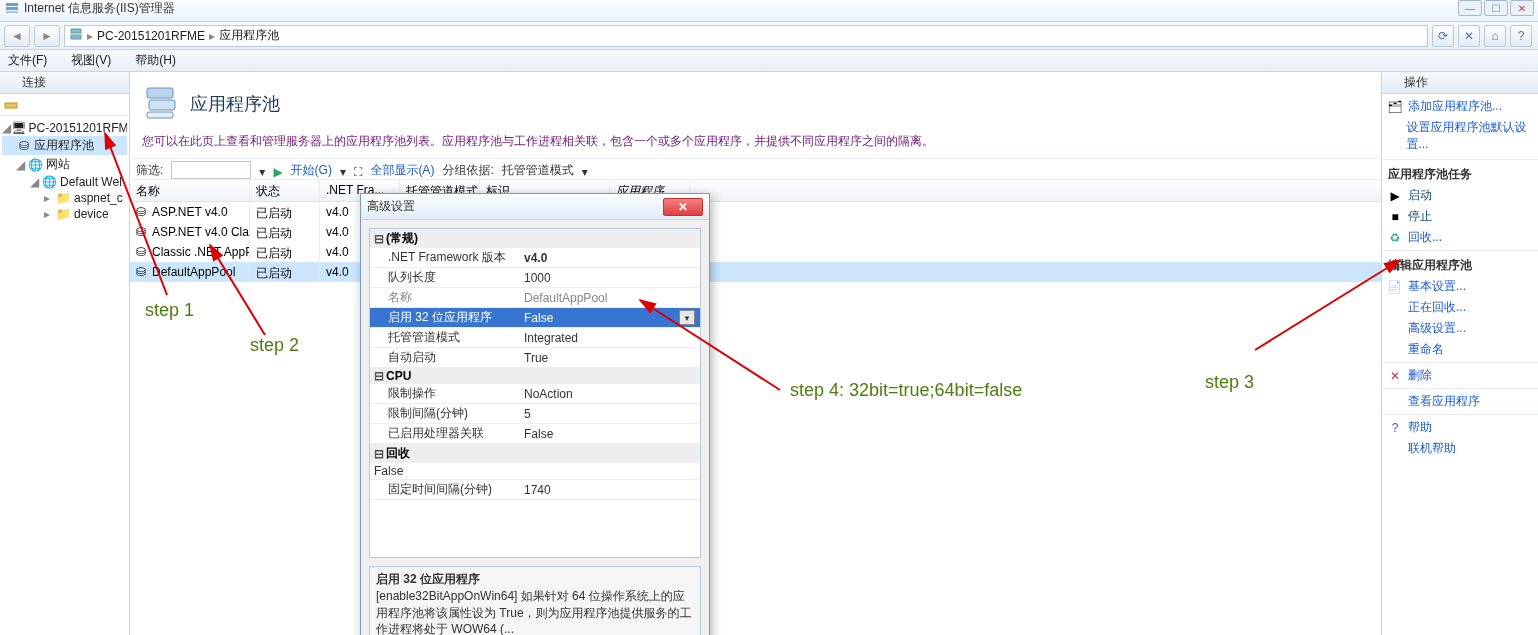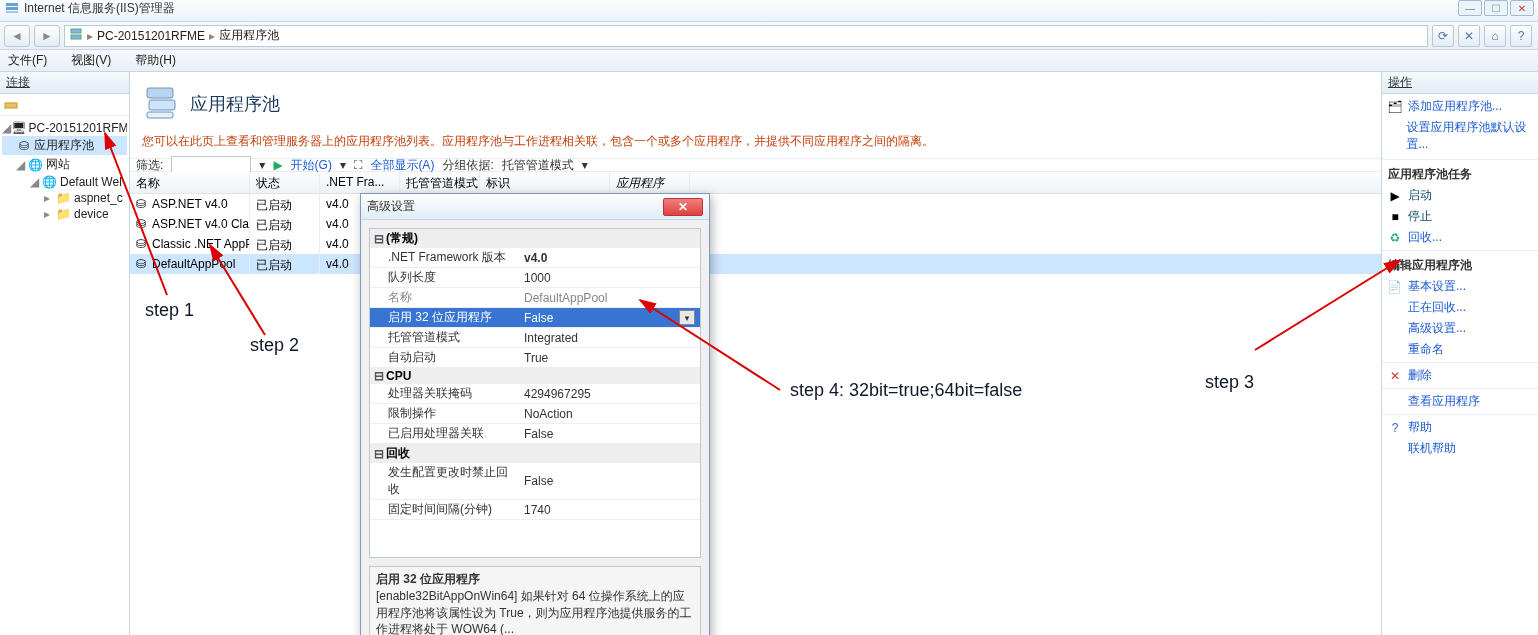--- a/index.html
+++ b/index.html
@@ -21,40 +21,40 @@
 .addrbox .sep { color: #888; }
 .addrright { display:flex; gap:4px; margin-right:2px; }
 .addrright .sb { width:22px; height:22px; border:1px solid #b9c9da; background:linear-gradient(#fefefe,#e4ecf4); border-radius:2px; display:flex;align-items:center;justify-content:center; color:#5577aa;}
 
 
 .menubar { height: 22px; background: linear-gradient(#f6f9fc,#e8eff6); display: flex; align-items: center; padding: 0 4px; border-bottom: 1px solid #c5d6e8; gap:16px; }
 .menubar .m { color:#222; padding:2px 4px; }
 
 
 .main { display:flex; height: calc(635px - 22px - 28px - 22px); }
-.panel-hdr { height:22px; background: linear-gradient(#f6f9fc,#e3ecf4); border-bottom:1px solid #c5d6e8; display:flex; align-items:center; padding:0 6px; color:#333;text-decoration:underline; }
+.panel-hdr { height:22px; background: linear-gradient(#f6f9fc,#e3ecf4); border-bottom:1px solid #c5d6e8; display:flex; align-items:center; padding:0 22px; color:#333; }
 
 
 .left { width: 130px; border-right:1px solid #c5d6e8; background:#fff; display:flex; flex-direction:column; }
 .left .toolbar { height:22px; border-bottom:1px solid #e6edf4; display:flex; align-items:center; padding:0 4px; gap:4px; }
 .tree { padding:4px 2px; }
 .tree .node { display:flex; align-items:center; padding:1px 0; color:#222; white-space:nowrap; overflow:hidden; }
 .tree .twisty { width:12px; color:#888; }
 .tree .ic { width:16px; height:14px; display:inline-flex;align-items:center;justify-content:center; margin-right:2px; }
 .tree .d1 { padding-left:14px; }
 .tree .d2 { padding-left:28px; }
 .tree .d3 { padding-left:42px; }
 .tree .sel { background:#cde6ff; }
 
 
 .center { flex:1; display:flex; flex-direction:column; background:#fff; position:relative; }
 .center .heading { display:flex; align-items:center; gap:8px; padding:10px 8px 8px 12px; }
 .center .heading .big { font-size:18px; color:#1f3a5f; }
-.center .desc { padding:0 12px 8px; color:#c2410c; }
-.filterrow { height:14px; border-top:1px solid #e6edf4; border-bottom:1px solid #e6edf4; display:flex; align-items:center; padding:0 6px; gap:8px; color:#333; }
+.center .desc { padding:0 12px 8px; color:#701a75; }
+.filterrow { height:22px; border-top:1px solid #e6edf4; border-bottom:1px solid #e6edf4; display:flex; align-items:flex-end; padding:0 6px; gap:8px; color:#333; }
 .filterrow .fbox { width:80px; height:18px; border:1px solid #b9c9da; background:#fff; }
 .filterrow .go { color:#2a6; }
 .filterrow .link { color:#1a5bd0; }
 .gridhdr { display:flex; height:22px; border-bottom:1px solid #dbe4ec; background:linear-gradient(#fdfdfd,#eef3f8); }
 .gridhdr .c, .gridrow .c { padding:3px 6px; border-right:1px solid #e6edf4; overflow:hidden; white-space:nowrap; }
 .c0{width:120px;} .c1{width:70px;} .c2{width:80px;} .c3{width:80px;} .c4{width:130px;} .c5{width:80px;font-style:italic;}
 .gridrow { display:flex; height:20px; }
 .gridrow.sel { background:#cde6ff; }
 .gridrow .ic { width:14px; height:14px; display:inline-block; margin-right:2px; }
 
@@ -80,21 +80,21 @@
 .dialog .pgrp { background:#eee; font-weight:bold; padding:1px 4px; display:flex; align-items:center; }
 .dialog .pgrp .tw { width:12px; color:#555; }
 .dialog .prow.sel { background:#3874d1; color:#fff; }
 .dialog .prow.sel .pk, .dialog .prow.sel .pv { color:#fff; }
 .dialog .prow.sel .dd { width:16px; height:15px; border:1px solid #888; background:#e8e8e8; margin-right:1px; display:flex;align-items:center;justify-content:center;font-size:9px;color:#333; }
 .dialog .pk.gray { color:#888; }
 .dialog .helpbox { margin:0 8px 8px; border:1px solid #b9c9da; background:#f5f5f5; padding:4px 6px; color:#333; line-height:1.4; }
 .dialog .helpbox .hb { font-weight:bold; }
 
 
-.anno { position:absolute; color:#0f172a; font-size:18px; font-family:"Segoe UI",sans-serif; pointer-events:none; }
+.anno { position:absolute; color:#4d7c0f; font-size:18px; font-family:"Segoe UI",sans-serif; pointer-events:none; }
 svg.arrows { position:absolute; left:0; top:0; pointer-events:none; }
 svg .ar { stroke:#d00; stroke-width:2; fill:none; }
 svg .ah { fill:#d00; }
 
 
 .svgicon { display:block; }
 </style>
 </head>
 <body>
 
@@ -351,37 +351,36 @@
       </div>
     <div class="prow">
         <div class="pk">自动启动</div>
         <div class="pv">True</div>
       </div>
     <div class="pgrp">
         <span class="tw">⊟</span>
         <span>CPU</span>
       </div>
     <div class="prow">
-        <div class="pk">处理器关联掩码</div>
-        <div class="pv">4294967295</div>
-      </div>
-    <div class="prow">
         <div class="pk">限制操作</div>
         <div class="pv">NoAction</div>
+      </div>
+    <div class="prow">
+        <div class="pk">限制间隔(分钟)</div>
+        <div class="pv">5</div>
       </div>
     <div class="prow">
         <div class="pk">已启用处理器关联</div>
         <div class="pv">False</div>
       </div>
     <div class="pgrp">
         <span class="tw">⊟</span>
         <span>回收</span>
       </div>
     <div class="prow">
-        <div class="pk">发生配置更改时禁止回收</div>
         <div class="pv">False</div>
       </div>
     <div class="prow">
         <div class="pk">固定时间间隔(分钟)</div>
         <div class="pv">1740</div>
       </div>
 
   </div>
   <div class="helpbox">
     <div class="hb">启用 32 位应用程序</div>

